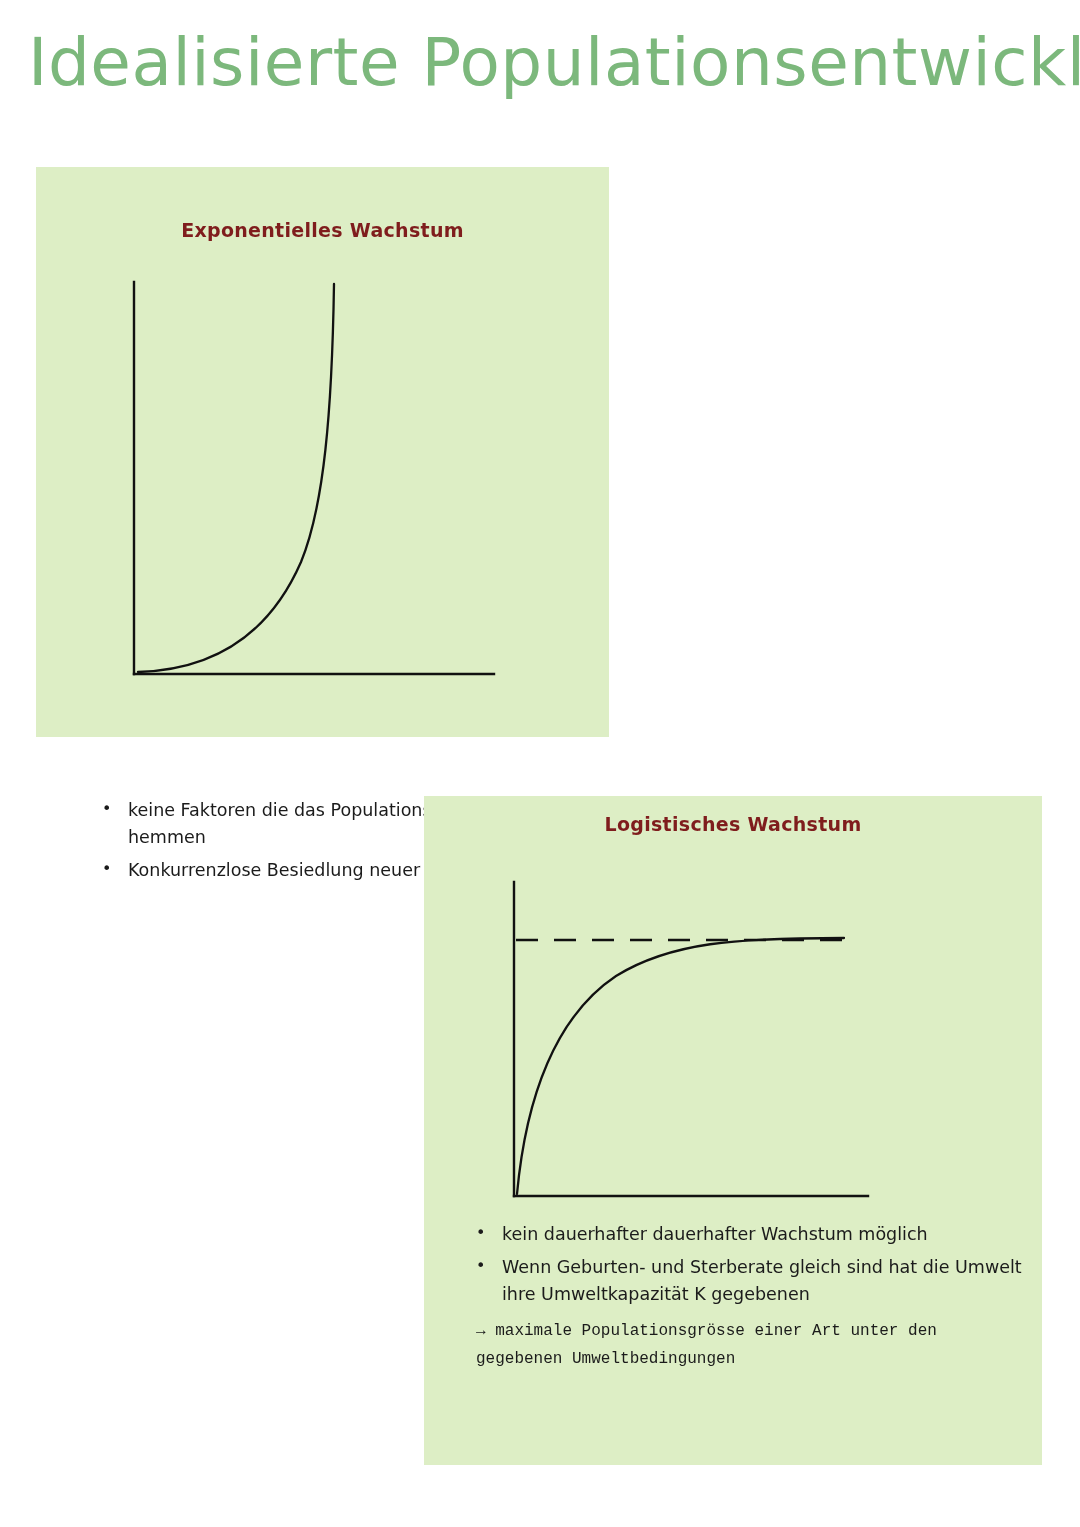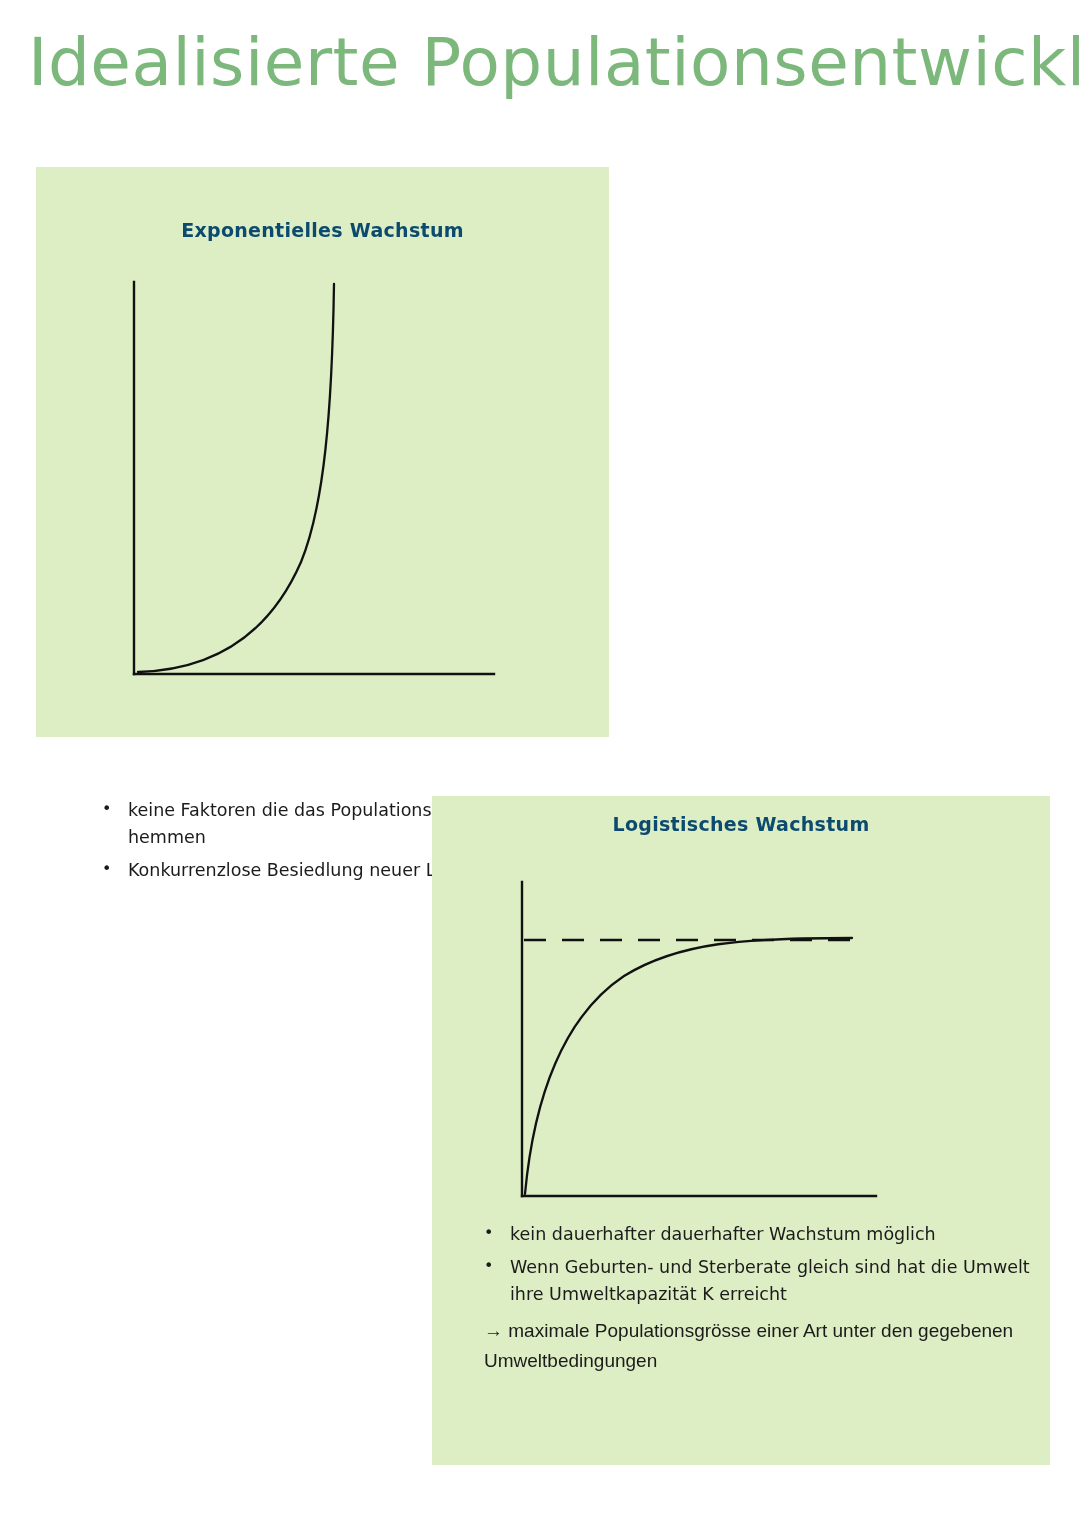--- a/index.html
+++ b/index.html
@@ -39,30 +39,29 @@
     left: 36px;
     top: 167px;
     width: 573px;
     height: 570px;
   }
   .card-logistic {
     left: 424px;
     top: 796px;
     width: 618px;
     height: 669px;
-    margin-left: 8px;
   }
   .card-title {
     position: absolute;
     width: 100%;
     text-align: center;
     font-family: "DejaVu Sans", sans-serif;
     font-size: 19px;
     font-weight: bold;
-    color: #0c4a6e;
+    color: #7f1d1d;
     letter-spacing: 0.3px;
   }
   .card-exponential .card-title { top: 52px; left: 0; }
   .card-logistic .card-title { top: 17px; left: 0; }
   .chart-svg {
     position: absolute;
   }
   .bullets {
     position: absolute;
     font-family: "DejaVu Sans", sans-serif;
@@ -82,22 +81,22 @@
     font-size: 16px;
     line-height: 1.55;
   }
   .bullet-text {
     flex: 1 1 auto;
   }
   .note-row {
     margin-top: 8px;
   }
   .note-text {
-    font-family: Liberation Sans, sans-serif;
-    font-size: 19px;
+    font-family: Liberation Mono, monospace;
+    font-size: 16px;
     color: #1b1b1b;
     line-height: 1.55;
   }
   .exp-bullets {
     left: 66px;
     top: 630px;
     width: 500px;
   }
   .log-bullets {
     left: 52px;
@@ -150,21 +149,21 @@
       <path d="M 31 328 C 40 230, 70 150, 130 110 C 185 76, 250 72, 358 72" fill="none" stroke="#111111" stroke-width="2.3" stroke-linecap="round"></path>
     </svg>
 
     <div class="bullets log-bullets">
       <div class="bullet-row">
         <span class="bullet-dot">•</span>
         <span class="bullet-text">kein dauerhafter dauerhafter Wachstum möglich</span>
       </div>
       <div class="bullet-row">
         <span class="bullet-dot">•</span>
-        <span class="bullet-text">Wenn Geburten- und Sterberate gleich sind hat die Umwelt ihre Umweltkapazität K erreicht</span>
+        <span class="bullet-text">Wenn Geburten- und Sterberate gleich sind hat die Umwelt ihre Umweltkapazität K gegebenen</span>
       </div>
       <div class="note-row">
         <span class="note-text">→ maximale Populationsgrösse einer Art unter den gegebenen Umweltbedingungen</span>
       </div>
     </div>
   </div>
 
 </div>
 
 </body></html>

